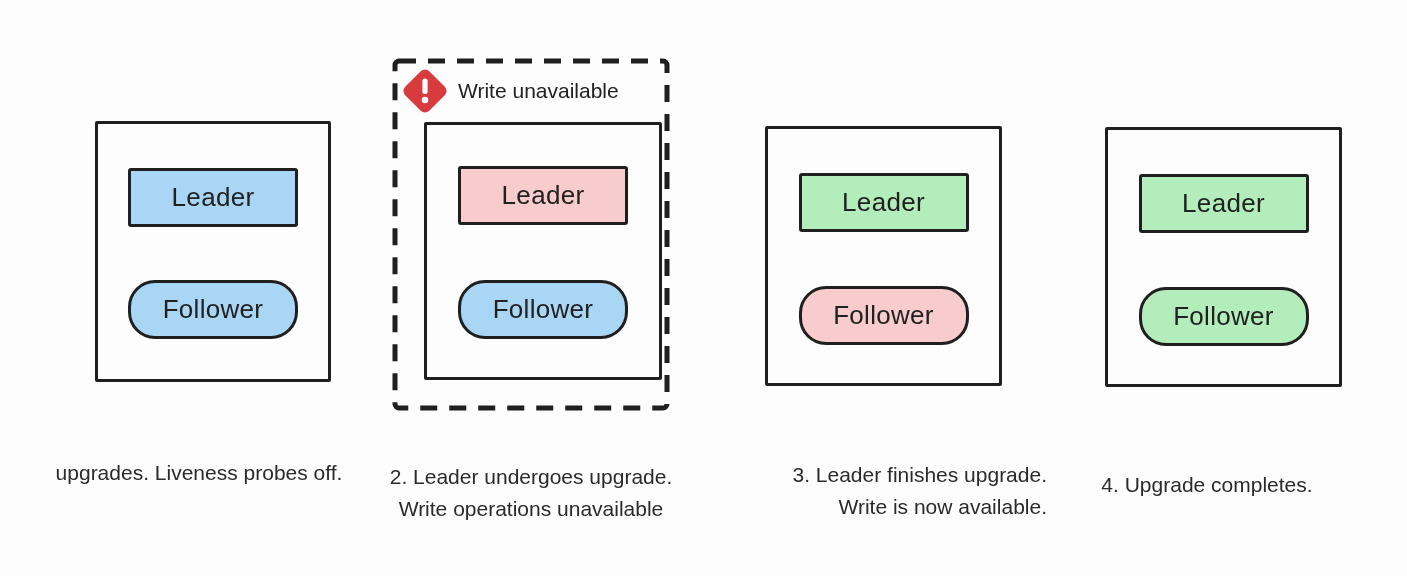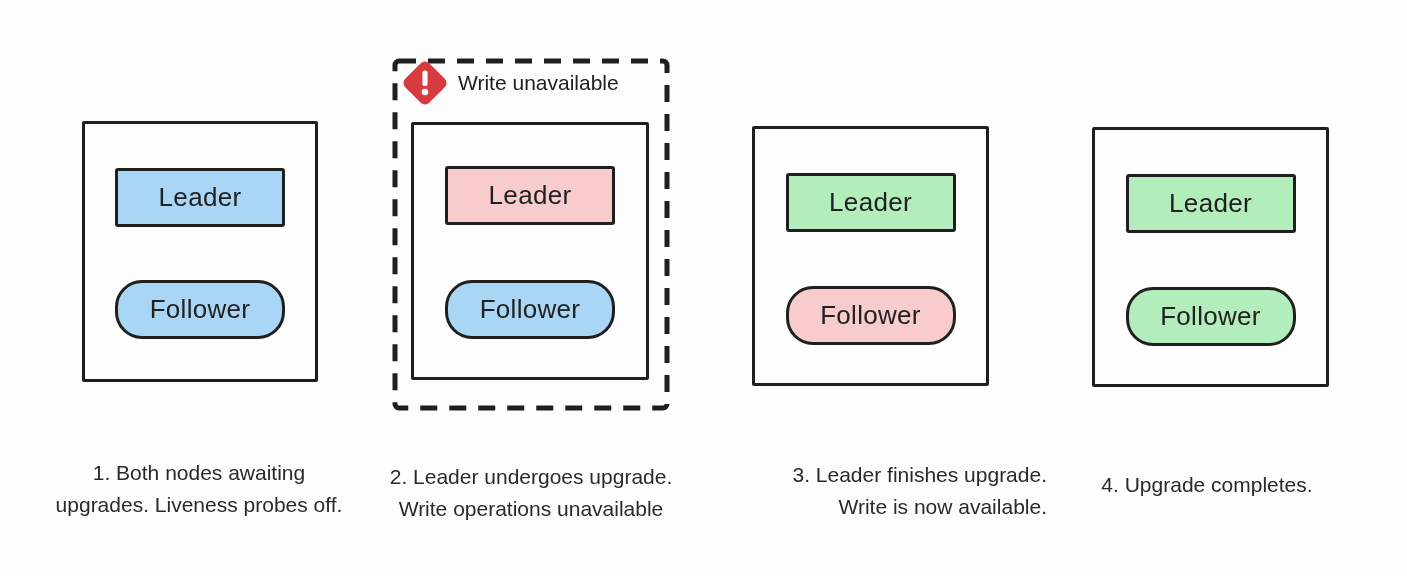--- a/index.html
+++ b/index.html
@@ -11,20 +11,21 @@
     font-family: "Liberation Sans", sans-serif;
     color: #212121;
     overflow: hidden;
   }
   .group-box {
     position: absolute;
     background: #fdfdfd;
     border: 3px solid #1f1f1f;
     border-radius: 2px;
     box-sizing: border-box;
+    margin-left: 13px;
   }
   .node {
     position: absolute;
     left: 50%;
     transform: translateX(-50%);
     width: 170px;
     height: 59px;
     border: 3px solid #1f1f1f;
     border-radius: 3px;
     box-sizing: border-box;
@@ -35,21 +36,21 @@
     letter-spacing: 0.3px;
   }
   .node.leader   { top: 44px; }
   .node.follower { top: 156px; border-radius: 27px; }
 
   
   .box-1 { left: 82px;  top: 121px; width: 236px; height: 261px; }
   
   .dashed-wrap { position: absolute; left: 392px; top: 58px; width: 278px; height: 353px; }
   .dashed-wrap .dash-svg { position: absolute; left: 0; top: 0; }
-  .warning-row { position: absolute; left: 8px; top: 0; height: 50px; display: flex; align-items: center; }
+  .warning-row { position: absolute; left: 8px; top: 8px; height: 50px; display: flex; align-items: center; }
   .warning-icon { width: 50px; height: 50px; flex: 0 0 auto; }
   .warning-label { margin-left: 8px; font-size: 21px; }
   .box-2 { left: 19px; top: 64px; width: 238px; height: 258px; }
   .box-2 .node.leader   { top: 41px; }
   .box-2 .node.follower { top: 155px; }
   
   .box-3 { left: 752px;  top: 126px; width: 237px; height: 260px; }
   .box-4 { left: 1092px; top: 127px; width: 237px; height: 260px; }
   .box-3 .node.follower, .box-4 .node.follower { top: 157px; }
 
@@ -73,21 +74,20 @@
 
   <div class="group-box box-1">
     <div class="node leader" style="background-color: rgb(169, 214, 244);">
       <span>Leader</span>
     </div>
     <div class="node follower" style="background-color: rgb(169, 214, 244);">
       <span>Follower</span>
     </div>
   </div>
   <div class="caption caption-1">
-    <div>1. Both nodes awaiting</div>
     <div>upgrades. Liveness probes off.</div>
   </div>
 
   <div class="dashed-wrap">
     <svg class="dash-svg" width="278" height="353" viewBox="0 0 278 353">
       <rect x="3" y="3" width="272" height="347" rx="4" fill="none" stroke="#1f1f1f" stroke-width="5" stroke-dasharray="17 12"></rect>
     </svg>
     <div class="warning-row">
       <svg class="warning-icon" viewBox="0 0 50 50">
         <rect x="8" y="8" width="34" height="34" rx="6" transform="rotate(45 25 25)" fill="#d83b3d"></rect>

